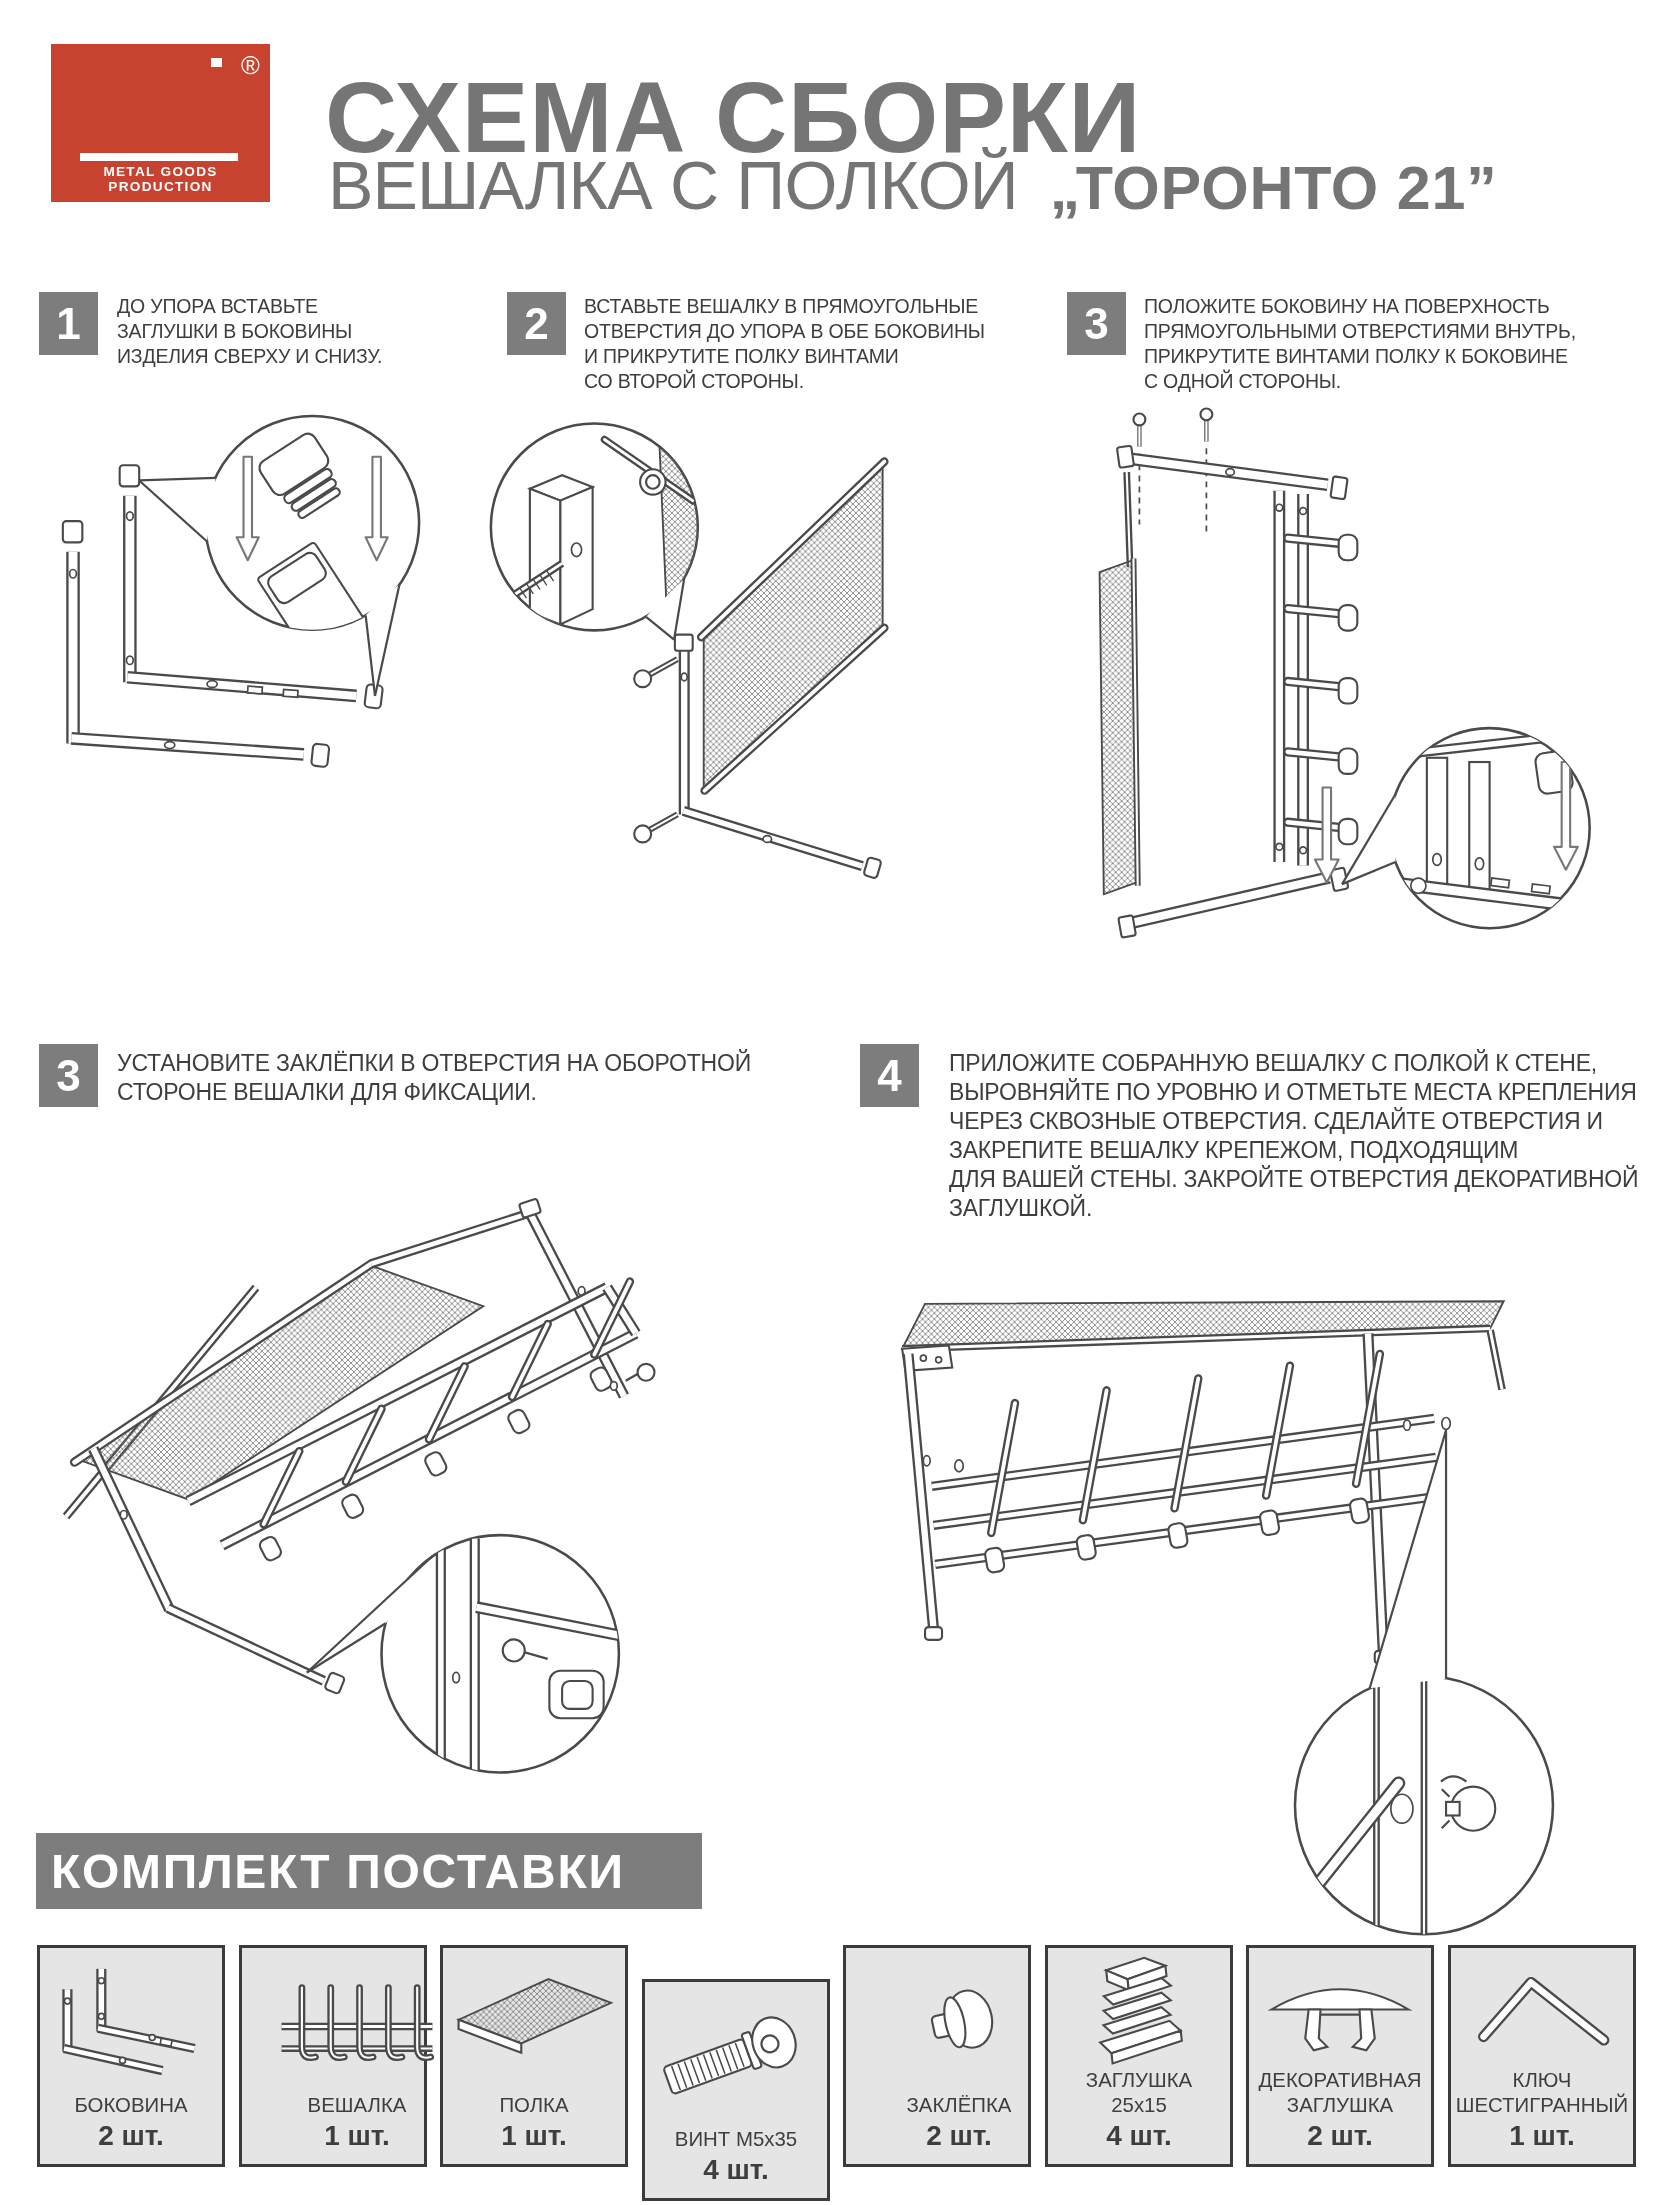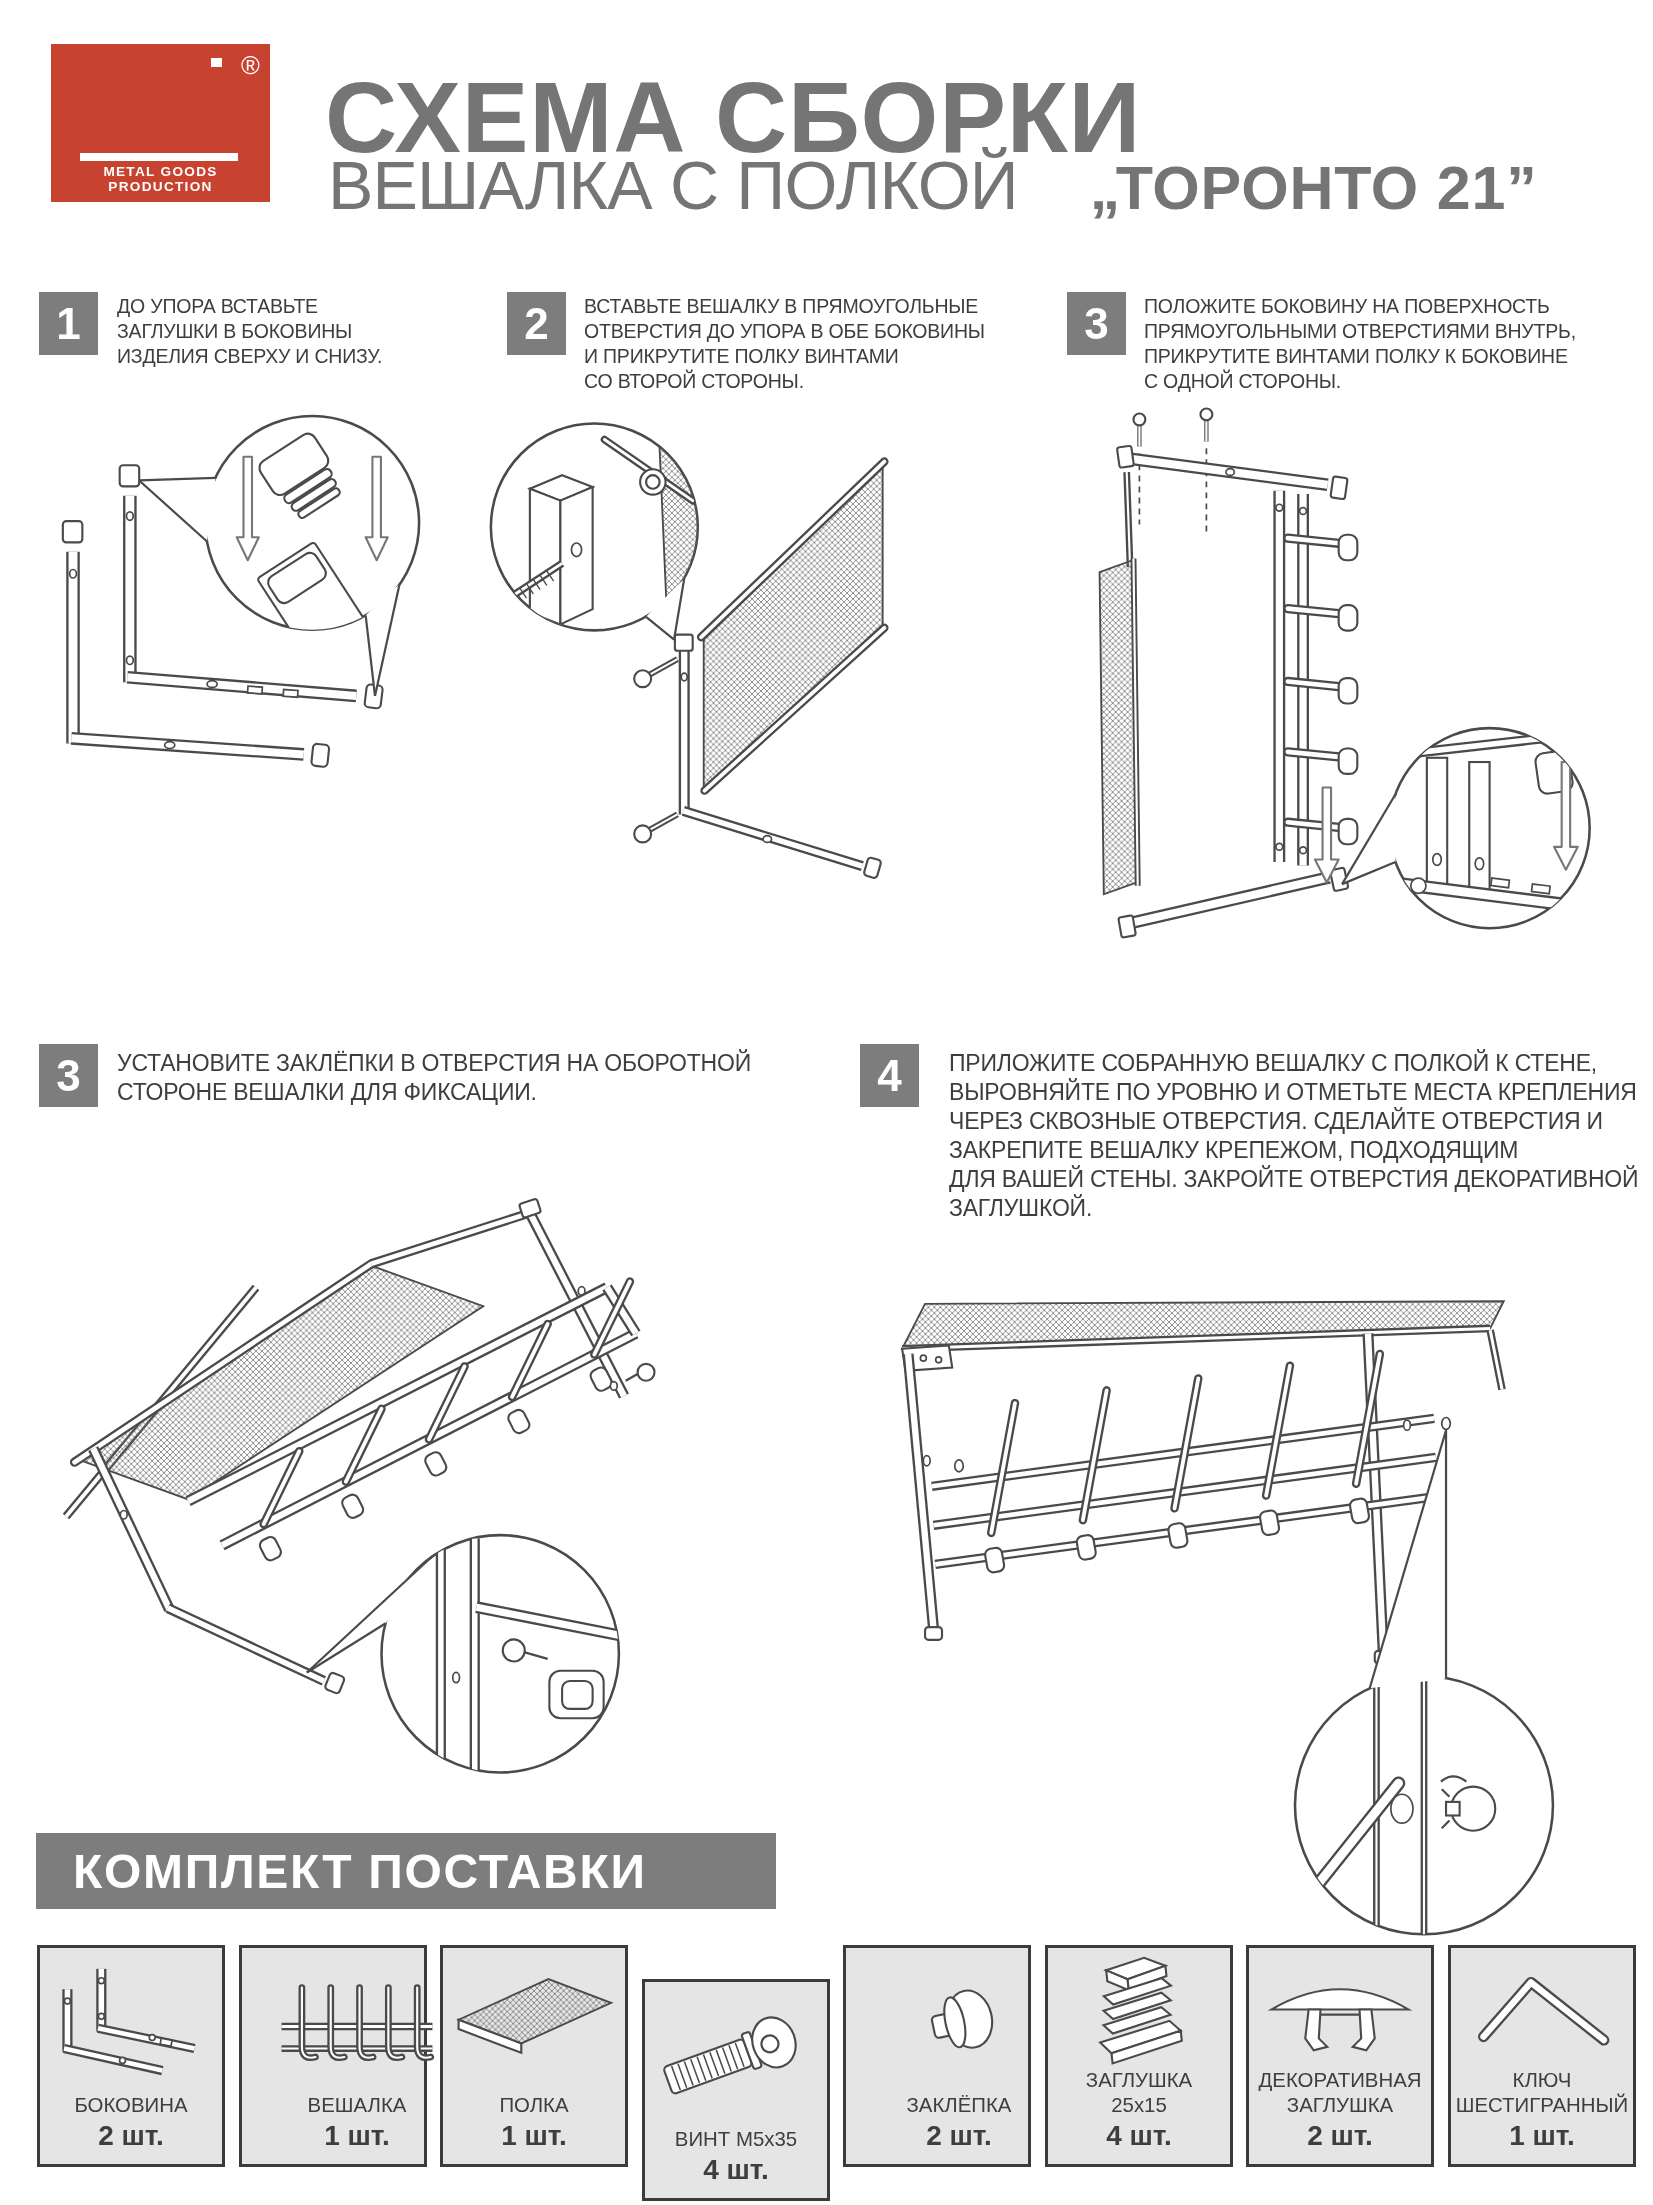--- a/index.html
+++ b/index.html
@@ -9,21 +9,21 @@
   .logo{left:51px;top:44px;width:219px;height:158px;background:#c8432f;}
   .logo-zmi{position:absolute;left:0;right:0;top:18.7px;text-align:center;color:#fff;font-size:85px;font-weight:bold;line-height:1;letter-spacing:1.7px;}
   .logo-bar{position:absolute;left:29px;right:32px;top:109px;height:7.6px;background:#fff;}
   .logo-dot{position:absolute;top:13.6px;right:48px;width:11px;height:9.3px;background:#fff;}
   .logo-reg{position:absolute;right:10.2px;top:6.8px;color:#fff;font-size:25.5px;}
   .logo-tag{position:absolute;left:0;right:0;bottom:8.5px;text-align:center;color:#fff;font-size:13.6px;font-weight:bold;letter-spacing:1.3px;}
   
   .title{left:325px;top:29px;font-size:100px;font-weight:bold;color:#757575;letter-spacing:0.8px;line-height:1.05;margin-top:36px;}
   .subtitle{left:328px;top:146px;color:#757575;display:flex;align-items:baseline;gap:32px;}
   .subtitle-main{font-size:68px;letter-spacing:-0.8px;}
-  .subtitle-model{font-weight:bold;font-size:61px;letter-spacing:0.8px;margin-left:40px;}
+  .subtitle-model{font-weight:bold;font-size:61px;letter-spacing:0.8px;}
   
   .stepnum{width:59px;height:63px;background:#7d7d7d;color:#fff;font-weight:bold;font-size:44px;display:flex;align-items:center;justify-content:center;}
   .steptext{color:#3e3e3e;white-space:pre-line;letter-spacing:-0.2px;}
   .r1{font-size:19.5px;line-height:25px;}
   .r2{font-size:23px;line-height:29px;}
   .s1n{left:39px;top:292px;} .s1t{left:117px;top:294px;width:399px;}
   .s2n{left:507px;top:292px;} .s2t{left:584px;top:294px;width:501px;}
   .s3n{left:1067px;top:292px;} .s3t{left:1144px;top:294px;width:509px;}
   .s4n{left:39px;top:1044px;} .s4t{left:117px;top:1049px;width:747px;}
   .s5n{left:860px;top:1044px;} .s5t{left:949px;top:1049px;width:696px;}
@@ -37,21 +37,21 @@
   .tube{stroke:#4a4a4a;fill:none;}
   .tube-in{stroke:#fff;fill:none;}
   .wh{fill:#fff;stroke:#4a4a4a;stroke-width:2.5;}
   .hole{fill:#fff;stroke:#4a4a4a;stroke-width:2;}
   .thin{stroke:#4a4a4a;stroke-width:2.6;fill:none;}
   .cir{fill:#fff;stroke:#4a4a4a;stroke-width:3;}
   .arrow{fill:#fff;stroke:#777;stroke-width:2.5;stroke-linejoin:round;}
   .dash{stroke:#4a4a4a;stroke-width:2;fill:none;stroke-dasharray:7 6;}
   .mesh{stroke:#4a4a4a;stroke-width:2.2;}
   
-  .banner{left:36px;top:1833px;width:740px;height:76px;background:#7d7d7d;color:#fff;font-size:48px;font-weight:bold;letter-spacing:1.7px;display:flex;align-items:center;padding-left:37px;box-sizing:border-box;}
+  .banner{left:36px;top:1833px;width:666px;height:76px;background:#7d7d7d;color:#fff;font-size:48px;font-weight:bold;letter-spacing:1.7px;display:flex;align-items:center;padding-left:15px;box-sizing:border-box;}
   .item{top:1945px;width:188px;height:222px;border:3.4px solid #3b3b3b;box-sizing:border-box;background:#e5e5e5;display:flex;flex-direction:column;align-items:center;}
   .item-icon{margin-top:6.8px;}
   .item-name{margin-top:auto;text-align:center;font-size:20.4px;line-height:24.6px;color:#3e3e3e;white-space:pre-line;}
   .item-qty{font-weight:bold;font-size:28px;color:#3e3e3e;margin:2.5px 0 12px;}
   .i0{left:37px;} .i1{left:239px;padding-left:48px;} .i2{left:440px;} .i3{left:642px;margin-top:34px;}
   .i4{left:843px;padding-left:44px;} .i5{left:1045px;} .i6{left:1246px;} .i7{left:1448px;}
 </style>
 </head>
 <body>
 

